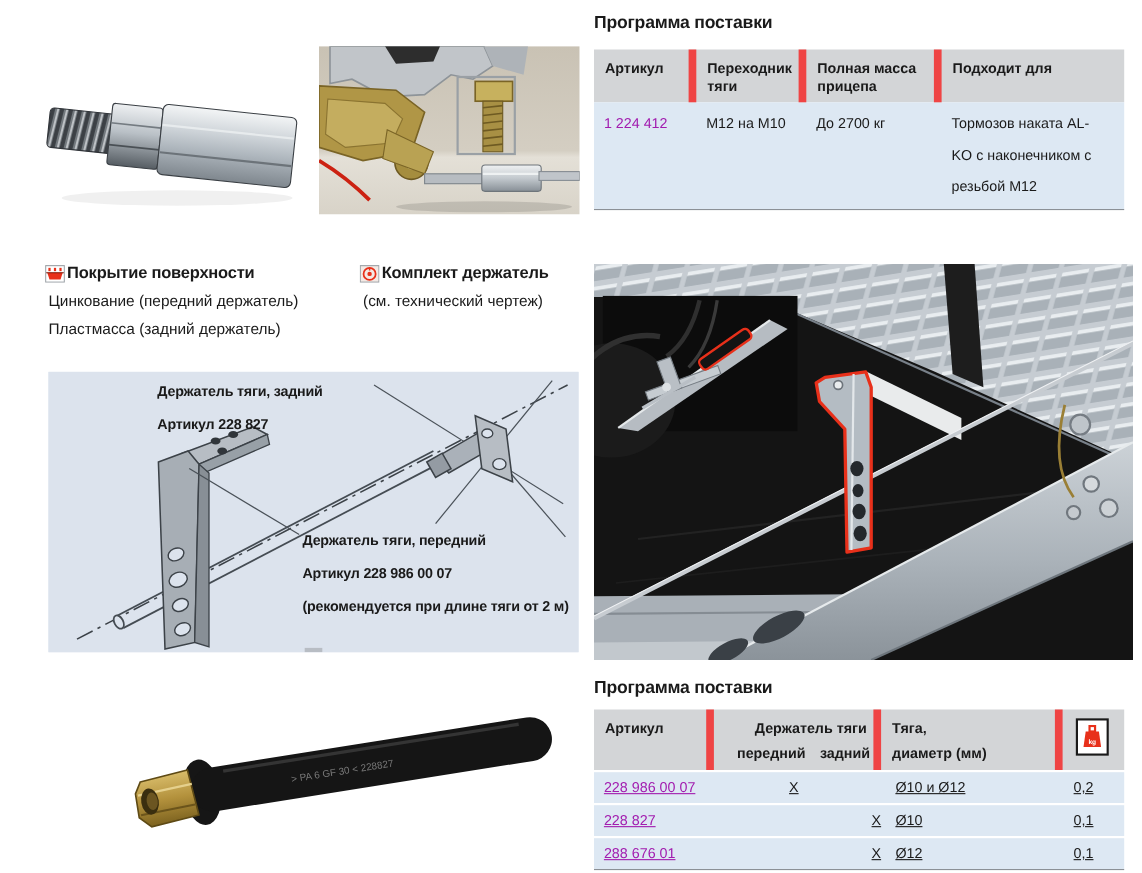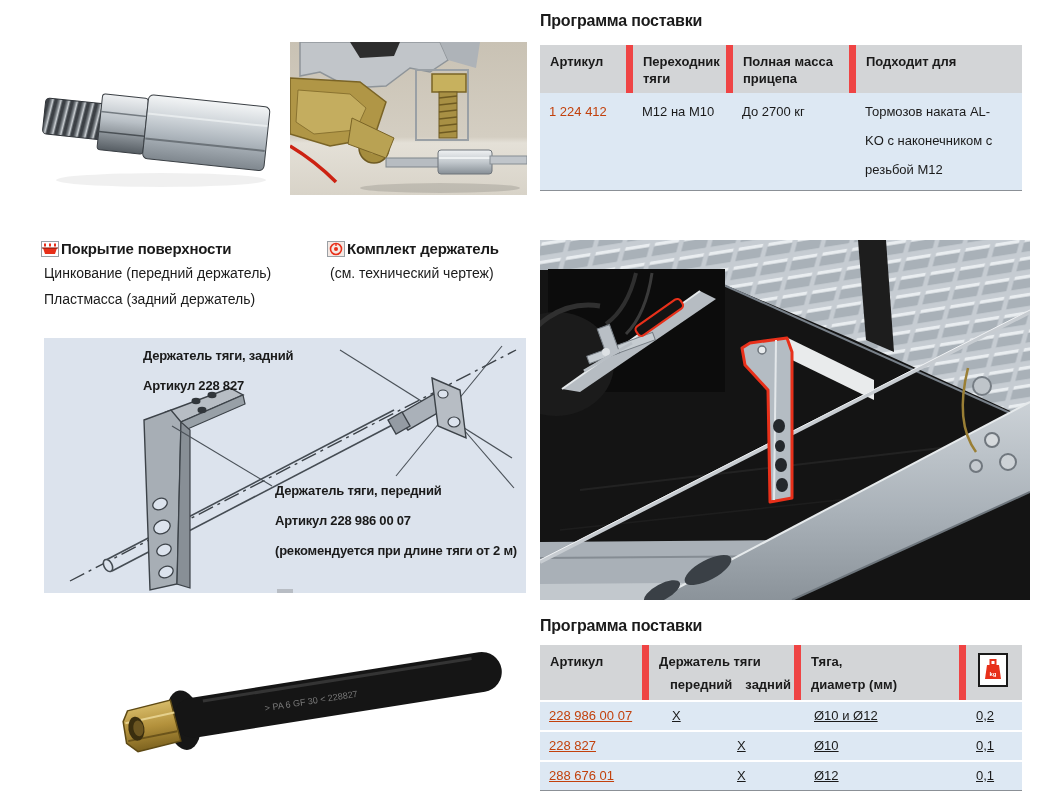--- a/index.html
+++ b/index.html
@@ -10,23 +10,23 @@
   .sec-title{font-size:15px;font-weight:bold;letter-spacing:-0.2px;}
   .sec-line{font-size:14px;}
   .sec-head{display:flex;align-items:center;gap:2px;}
   
   .tbl{width:482px;border-bottom:1px solid #8b9096;}
   .tbl .hdr{display:flex;background:#d3d5d7;}
   .tbl .hdr .hc{box-sizing:border-box;padding:8px 6px 0 10px;font-size:13px;font-weight:bold;line-height:17px;}
   .tbl .hdr .hc.sep{border-right:7px solid #ef4444;}
   .tbl .row{display:flex;background:#dde8f3;}
   .tbl .row .c{box-sizing:border-box;font-size:13px;line-height:29px;padding:4px 8px 0 9px;}
-  .red{color:#c2410c;}
+  .red{color:#a21caf;}
   .t1 .c1{width:93px;} .t1 .c2{width:100px;} .t1 .c3{width:123px;} .t1 .c4{width:166px;}
-  .t2 .c1{width:109px;} .t2 .c2{width:152px;} .t2 .c3{width:165px;} .t2 .c4{width:56px;}
+  .t2 .c1{width:109px;} .t2 .c2{width:152px;text-align:right;} .t2 .c3{width:165px;} .t2 .c4{width:56px;}
   .t2 .hdr{height:55px;}
   .t2 .row{height:28px;margin-top:2px;background:#dde8f3;}
   .t2 .row .c{line-height:24px;padding-top:2px;text-decoration:underline;}
   .t2 .row:first-of-type{margin-top:0;}
   .subcols{display:flex;}
   .subcols .s1{width:77px;padding-left:11px;box-sizing:border-box;}
   .subcols .s2{width:75px;padding-left:13px;box-sizing:border-box;}
   .xcols{display:flex;}
   .xcols .s1{width:77px;padding-left:23px;box-sizing:border-box;}
   .xcols .s2{width:75px;padding-left:11px;box-sizing:border-box;}

